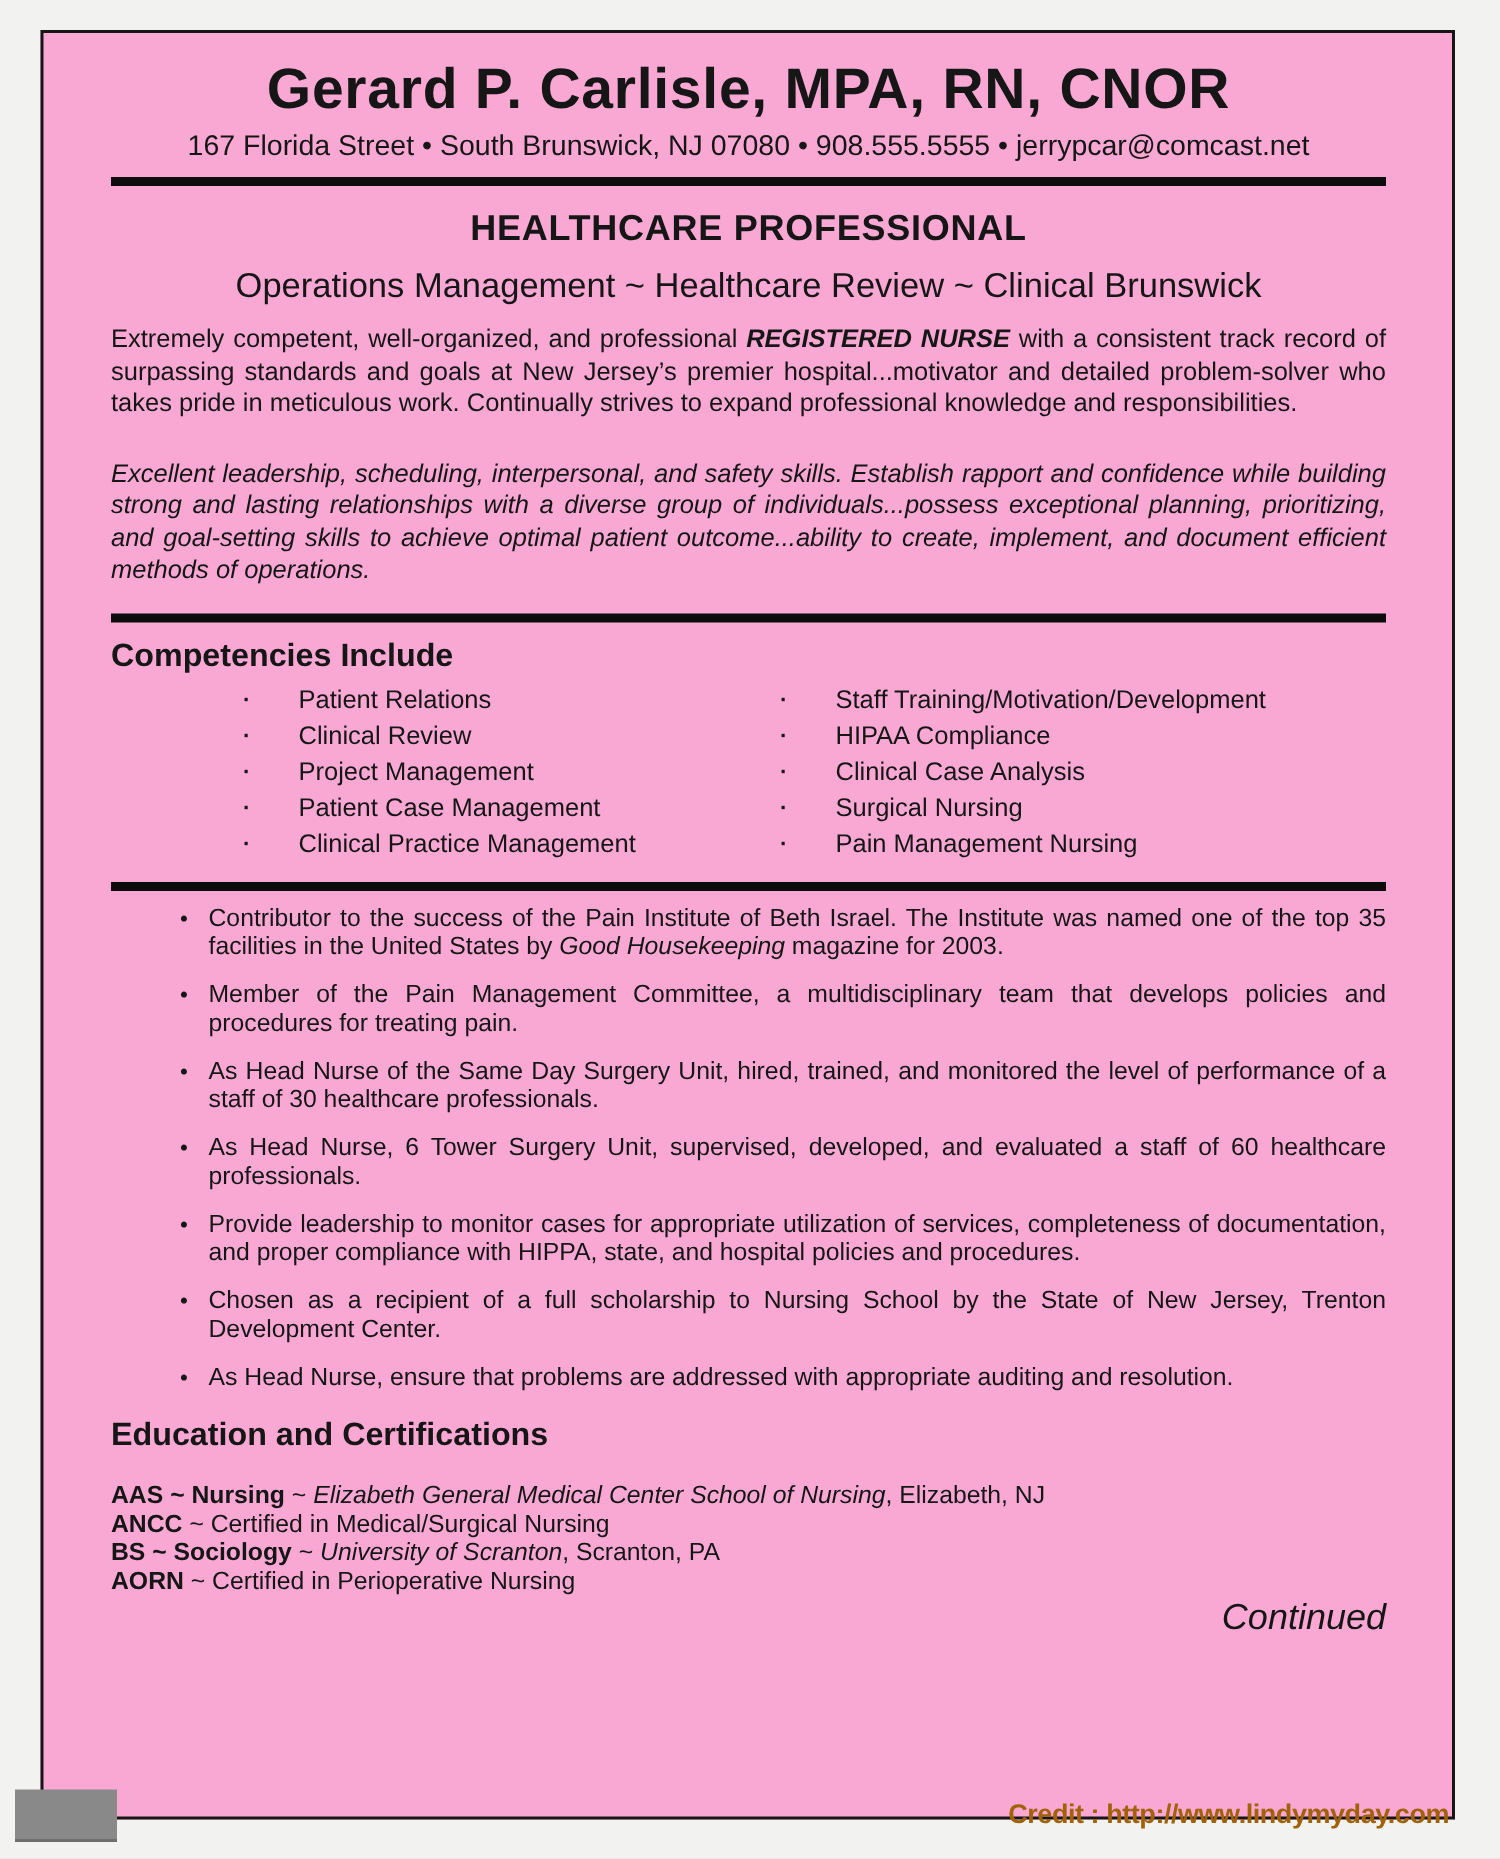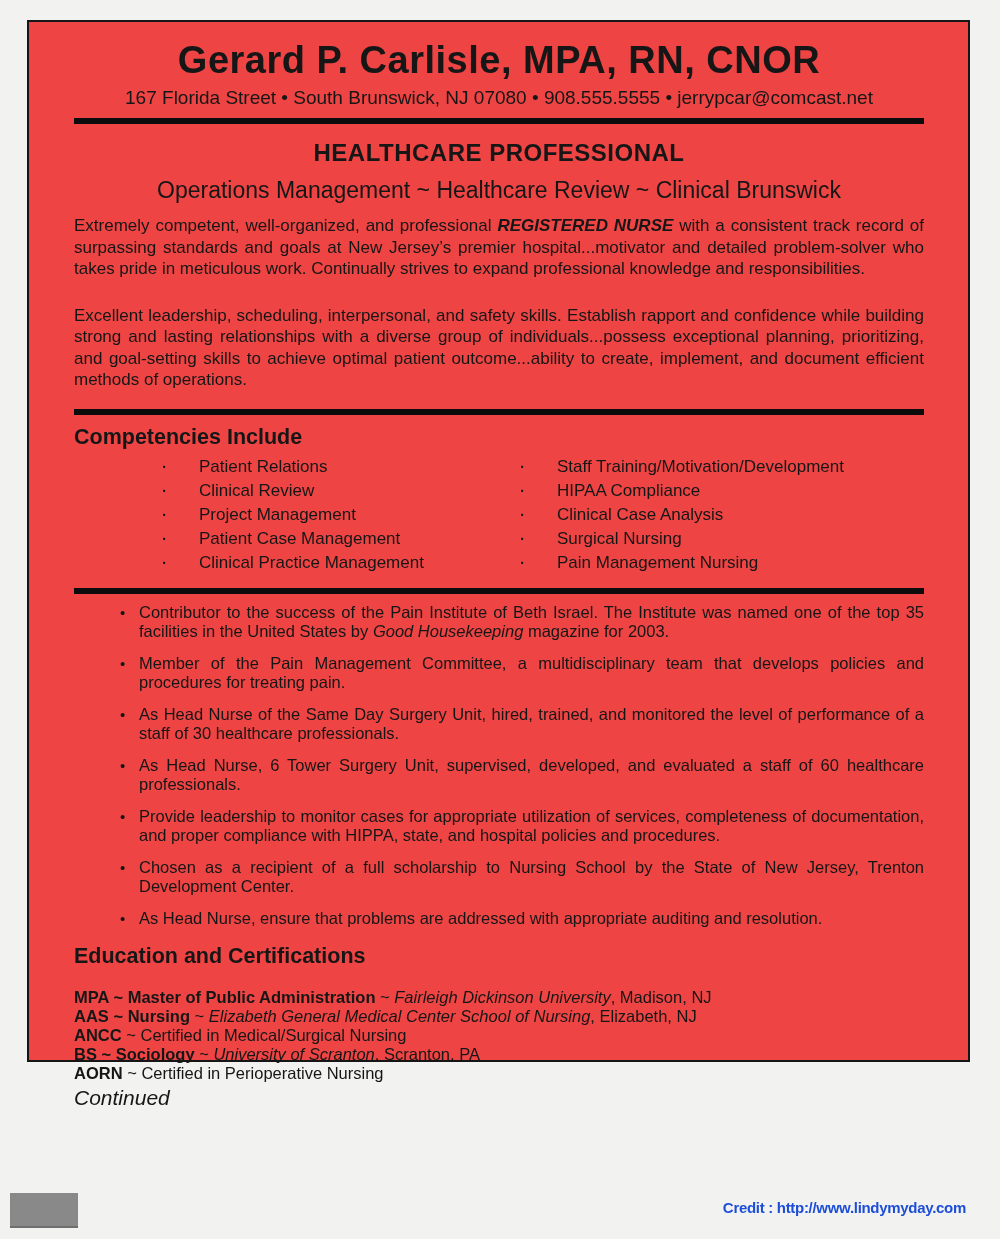--- a/index.html
+++ b/index.html
@@ -7,23 +7,23 @@
     width: 1000px; height: 1239px;
     background: #f2f2f0;
     font-family: "Liberation Sans", "DejaVu Sans", sans-serif;
     color: #161616;
     overflow: hidden;
     position: relative;
   }
   .page {
     position: absolute;
     left: 27px; top: 20px;
-    width: 943px; height: 1042px;
+    width: 943px; height: 1193px;
     border: 2px solid #161616;
-    background: #ef4444;
+    background: #f9a8d4;
   }
   .content {
     padding: 0 44px 0 45px;
   }
   .person-name {
     margin-top: 16px;
     text-align: center;
     font-size: 38px;
     font-weight: bold;
     line-height: 44px;
@@ -55,21 +55,21 @@
     text-align: center;
     font-size: 23px;
     line-height: 27px;
   }
   .summary {
     margin-top: 11px;
     font-size: 17px;
     line-height: 21.5px;
     text-align: justify;
   }
-  .summary + .summary { margin-top: 25px; }
+  .summary + .summary { margin-top: 25px; font-style: italic; }
   .em-bold-italic { font-weight: bold; font-style: italic; }
   .em-italic { font-style: italic; }
   h3.section-title {
     margin-top: 9px;
     font-size: 21.5px;
     font-weight: bold;
     line-height: 26px;
   }
   h3.accomp-title { margin-top: 13px; }
   h3.edu-title { margin-top: 15px; }
@@ -119,33 +119,33 @@
   }
   .edu-bold { font-weight: bold; }
   .edu-italic { font-style: italic; }
   .additional-cert {
     margin-top: 16px;
     font-size: 16.5px;
     line-height: 20px;
   }
   .continued {
     margin-top: 3px;
-    text-align: left;
-    font-size: 21px;
+    text-align: right;
+    font-size: 24px;
     font-style: italic;
     line-height: 24px;
   }
   .credit {
     position: absolute;
     right: 34px;
     top: 1199px;
-    font-size: 15px;
+    font-size: 18px;
     font-weight: bold;
     letter-spacing: -0.3px;
-    color: #1d4ed8;
+    color: #a16207;
     z-index: 3;
   }
   .scan-box {
     position: absolute;
     left: 10px;
     top: 1193px;
     width: 68px;
     height: 35px;
     background: #898989;
     border-bottom: 2px solid #6e6e6e;
@@ -248,21 +248,20 @@
           <span class="accomp-text"><span>Chosen as a recipient of a full scholarship to Nursing School by the State of New Jersey, Trenton Development Center.</span></span>
         </li>
         <li class="accomp-item">
           <span class="accomp-bullet">•</span>
           <span class="accomp-text"><span>As Head Nurse, ensure that problems are addressed with appropriate auditing and resolution.</span></span>
         </li>
       </ul>
 
     <h3 class="section-title edu-title">Education and Certifications</h3>
     <div class="edu-list" id="edu-list">
-        <div class="edu-entry"><span class="edu-bold">MPA ~ Master of Public Administration</span><span> ~ </span><span class="edu-italic">Fairleigh Dickinson University</span><span>, Madison, NJ</span></div>
         <div class="edu-entry"><span class="edu-bold">AAS ~ Nursing</span><span> ~ </span><span class="edu-italic">Elizabeth General Medical Center School of Nursing</span><span>, Elizabeth, NJ</span></div>
         <div class="edu-entry"><span class="edu-bold">ANCC</span><span> ~ </span><span>Certified in Medical/Surgical Nursing</span></div>
         <div class="edu-entry"><span class="edu-bold">BS ~ Sociology</span><span> ~ </span><span class="edu-italic">University of Scranton</span><span>, Scranton, PA</span></div>
         <div class="edu-entry"><span class="edu-bold">AORN</span><span> ~ </span><span>Certified in Perioperative Nursing</span></div>
       </div>
 
 
     <div class="continued">Continued</div>
   </div>
 </div>

